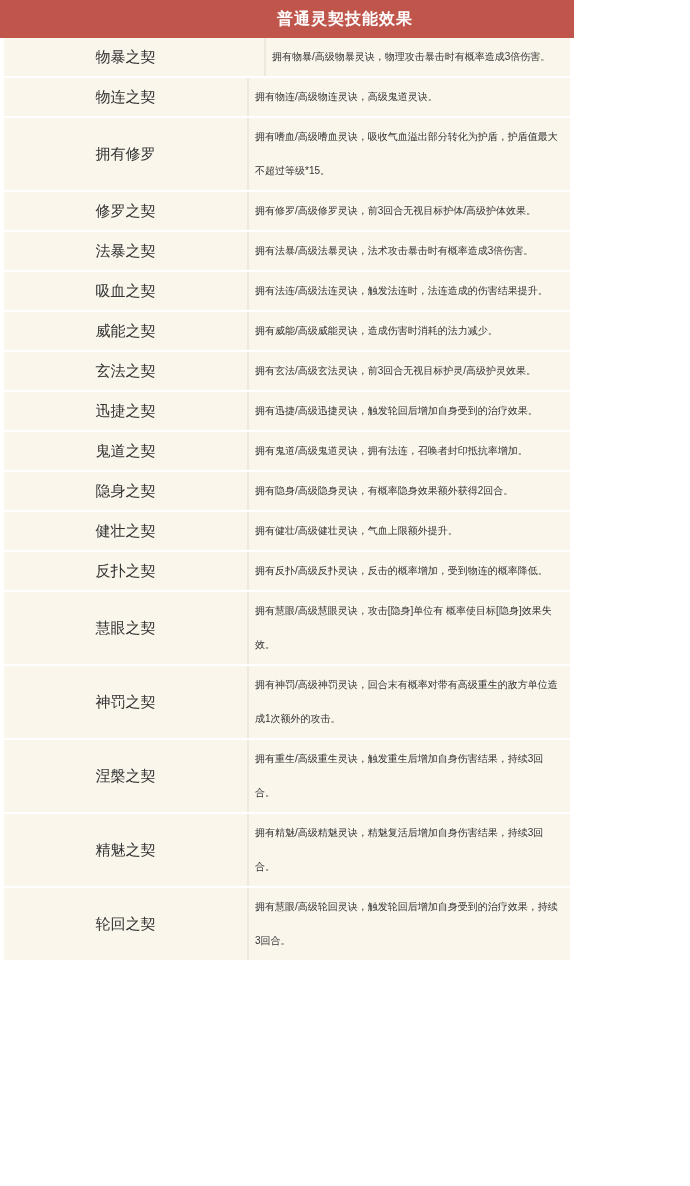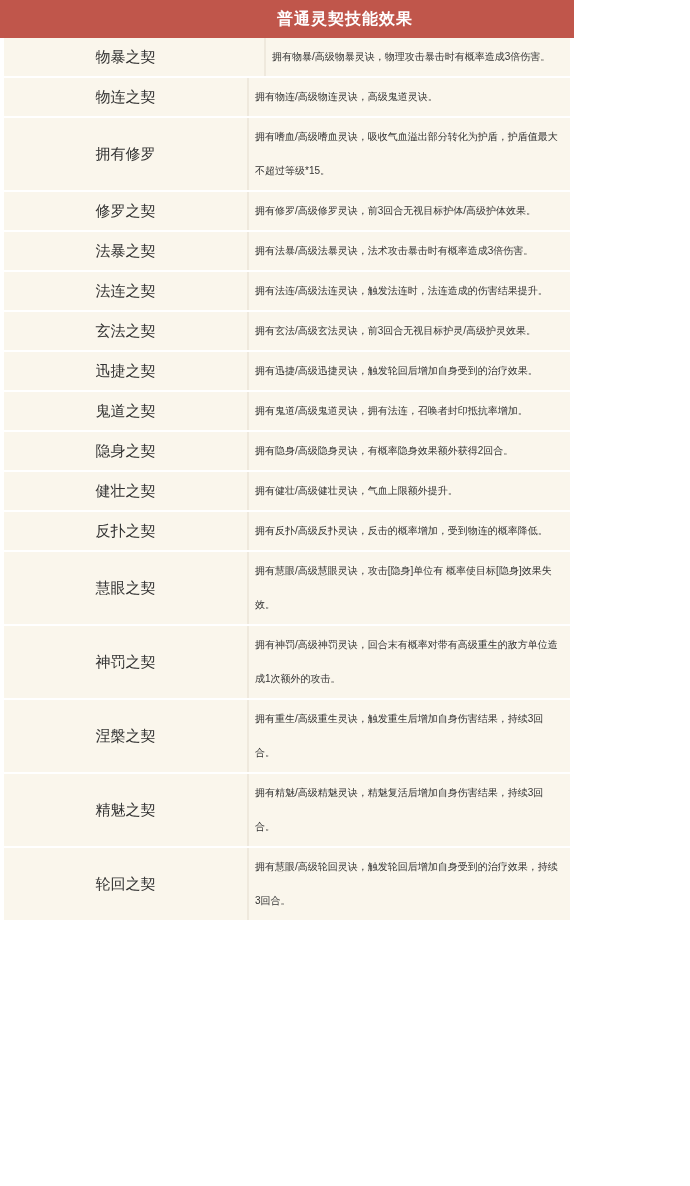--- a/index.html
+++ b/index.html
@@ -114,27 +114,35 @@
     <div class="cell-name">
       <span>法暴之契</span>
     </div>
     <div class="cell-desc">
       <span>拥有法暴/高级法暴灵诀，法术攻击暴击时有概率造成3倍伤害。</span>
     </div>
   </div>
 
   <div class="row">
     <div class="cell-name">
-      <span>法连之契</span>
+      <span>吸血之契</span>
     </div>
     <div class="cell-desc">
       <span>拥有法连/高级法连灵诀，触发法连时，法连造成的伤害结果提升。</span>
     </div>
   </div>
 
+  <div class="row">
+    <div class="cell-name">
+      <span>威能之契</span>
+    </div>
+    <div class="cell-desc">
+      <span>拥有威能/高级威能灵诀，造成伤害时消耗的法力减少。</span>
+    </div>
+  </div>
 
   <div class="row">
     <div class="cell-name">
       <span>玄法之契</span>
     </div>
     <div class="cell-desc">
       <span>拥有玄法/高级玄法灵诀，前3回合无视目标护灵/高级护灵效果。</span>
     </div>
   </div>
 

